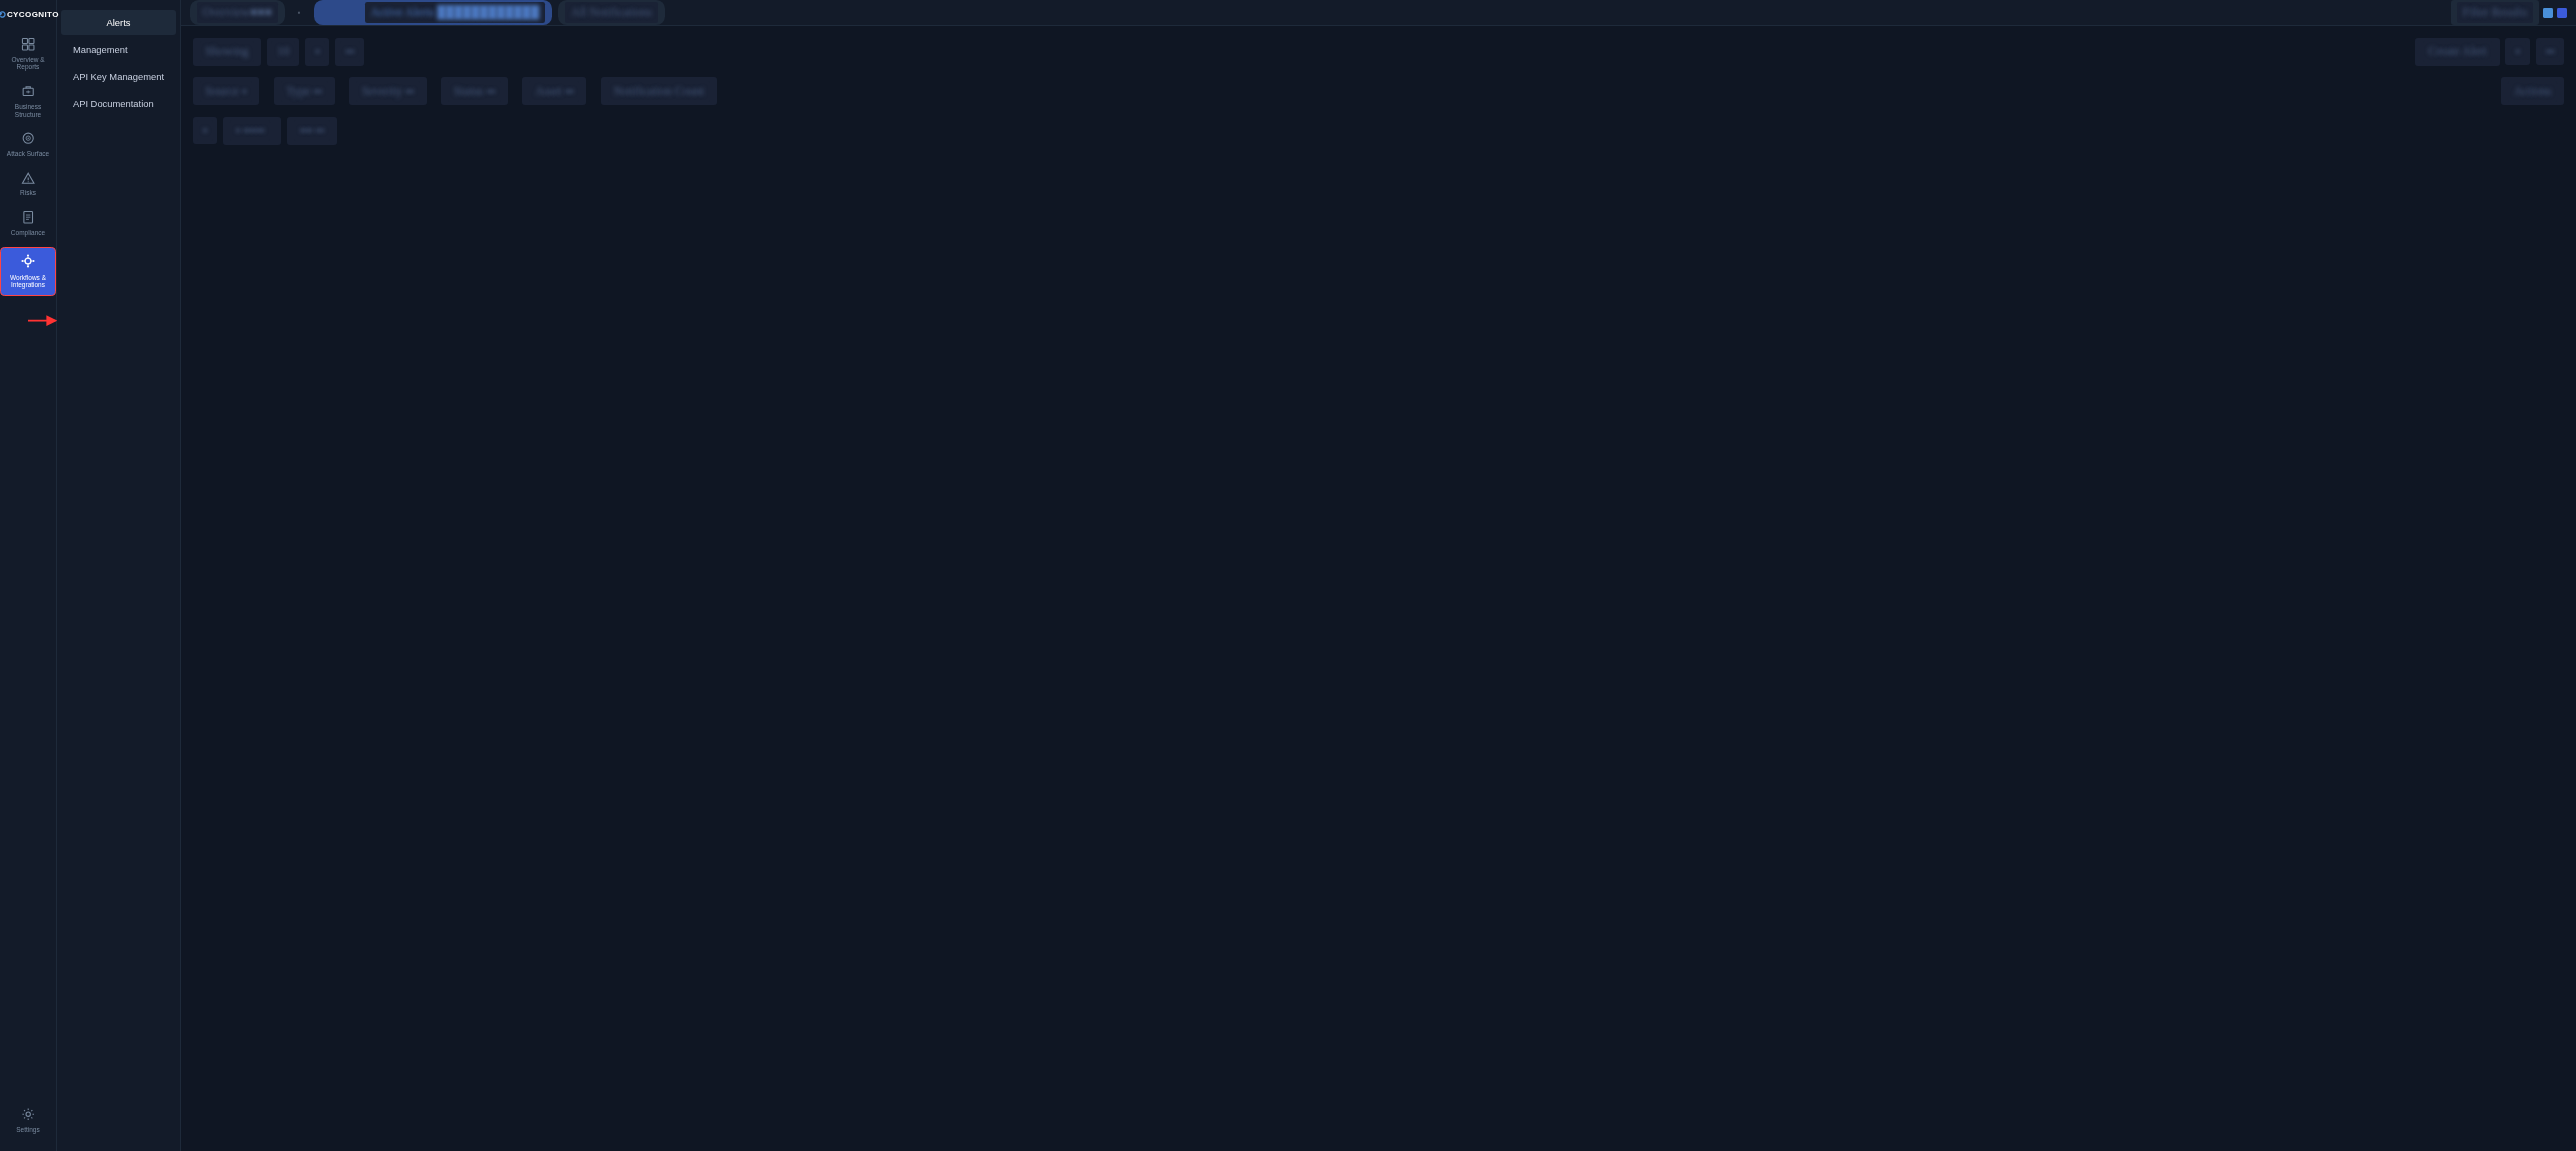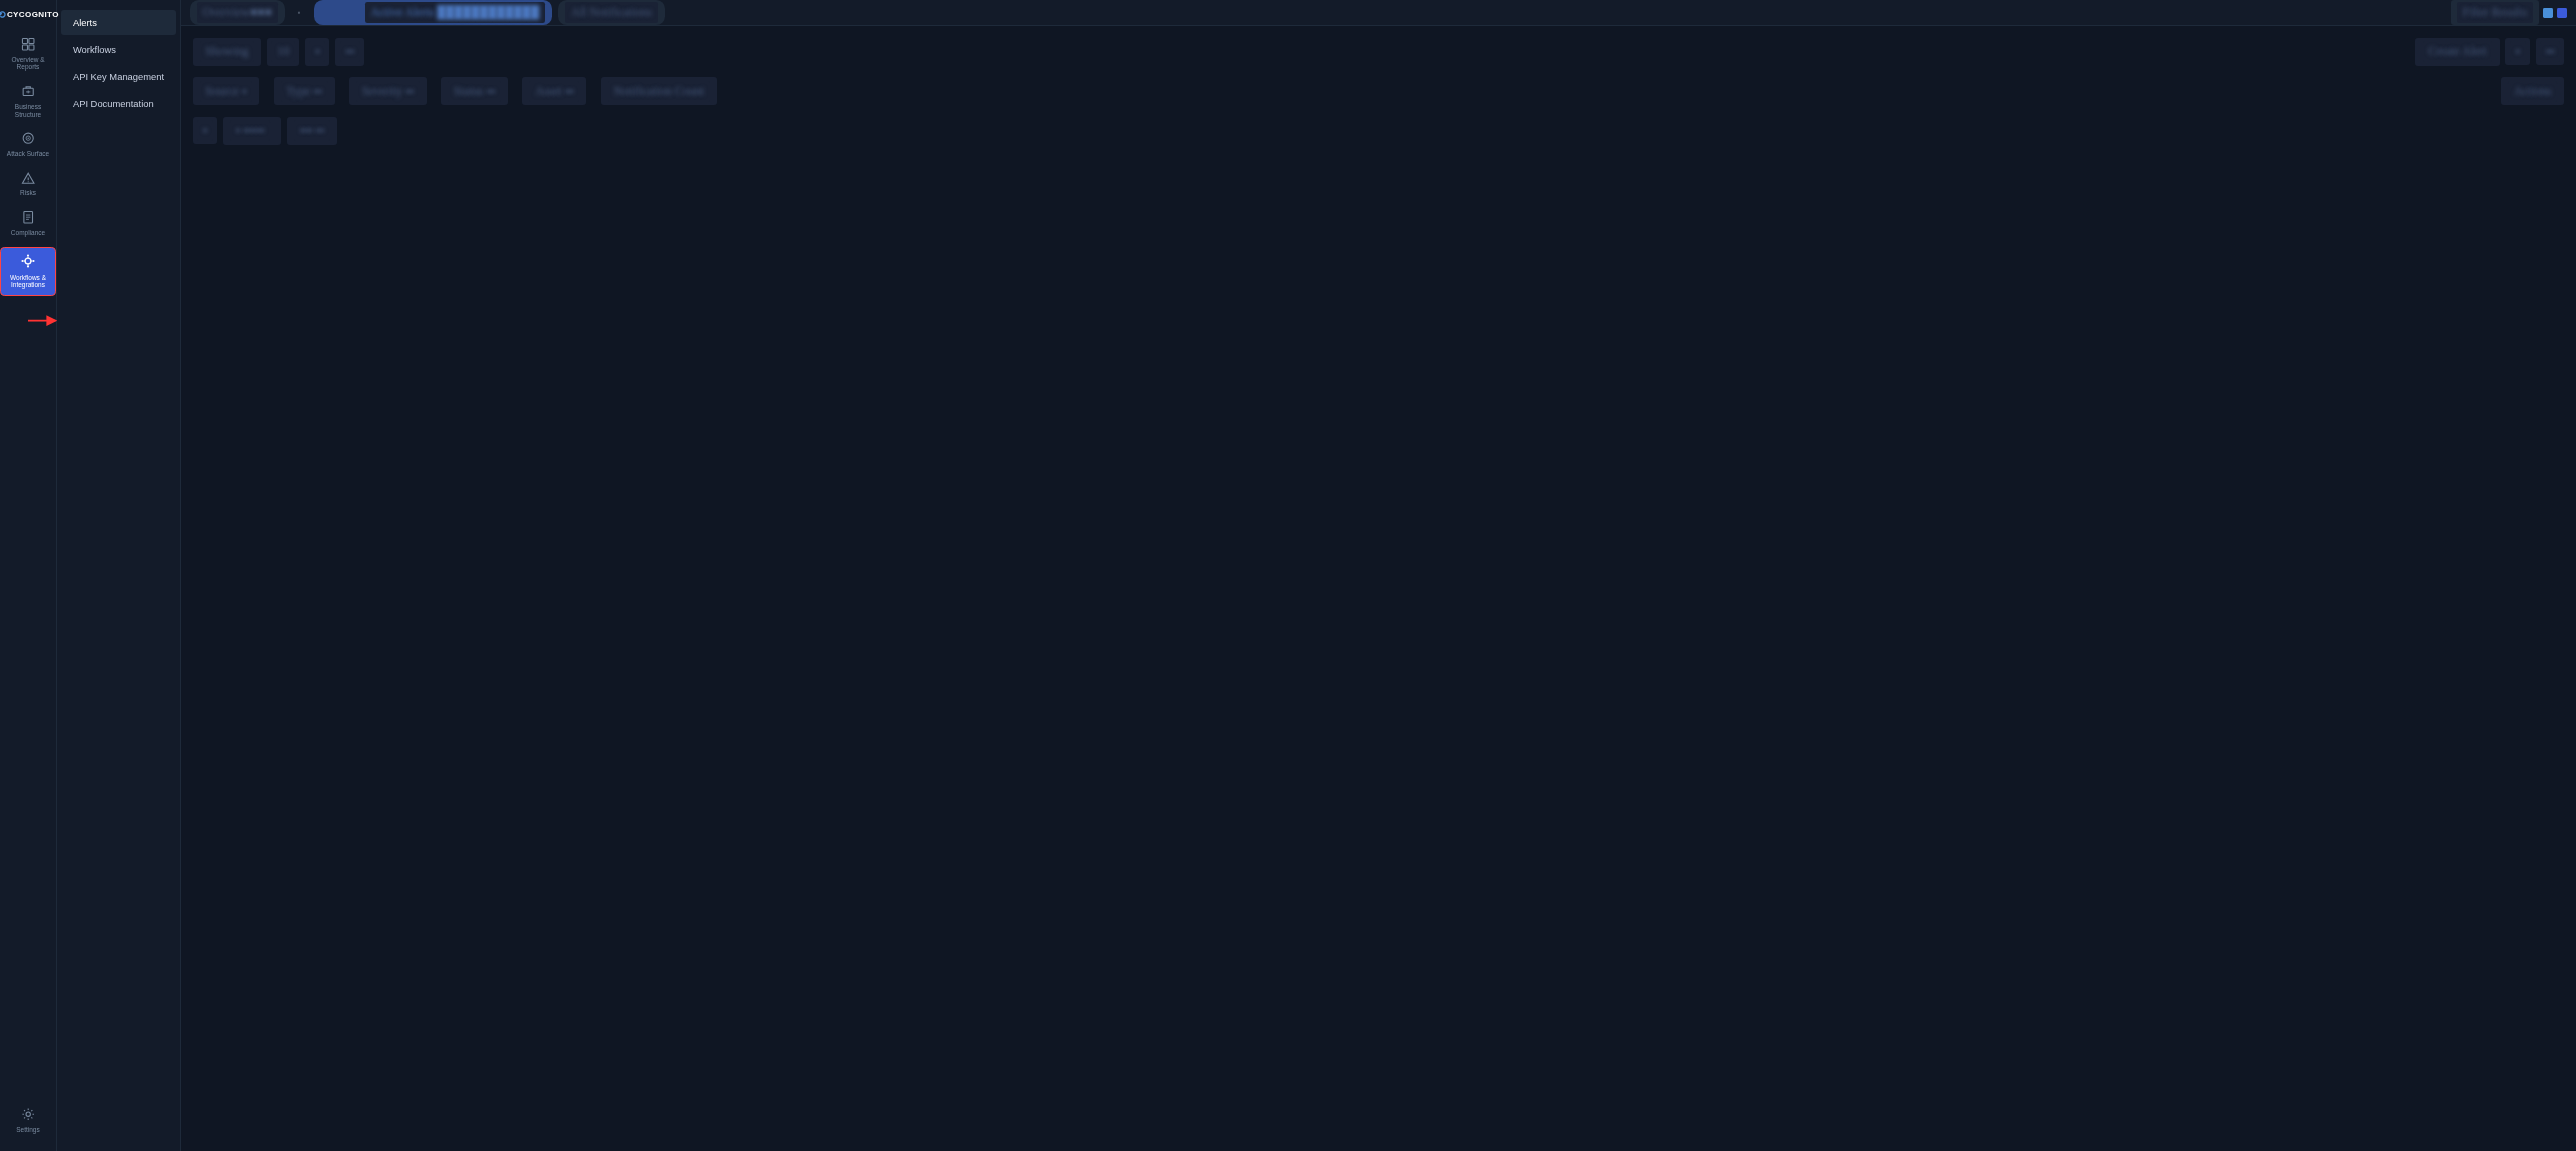--- a/index.html
+++ b/index.html
@@ -106,20 +106,21 @@
       color: #c8d0e0;
       font-size: 9.4px;
       border-radius: 2.9px;
       margin: 1.4px 4.3px;
     }
 
     .submenu-item.active {
       background: #1e2a3a;
       color: #fff;
       font-weight: 500;
+      text-align: center;
     }
 
     
     .main-content {
       flex: 1;
       display: flex;
       flex-direction: column;
       background: #0f1623;
       overflow: hidden;
     }
@@ -338,21 +339,21 @@
     </defs>
     <line x1="0" y1="12" x2="38" y2="12" stroke="#ff3333" stroke-width="2.5" marker-end="url(#arrowhead)"></line>
   </svg>
 </div>
 
 <div class="submenu-panel">
   <div class="submenu-item active">
     <span>Alerts</span>
   </div>
   <div class="submenu-item">
-    <span>Workflows</span>
+    <span>Management</span>
   </div>
   <div class="submenu-item">
     <span>API Key Management</span>
   </div>
   <div class="submenu-item">
     <span>API Documentation</span>
   </div>
 </div>
 
 <div class="main-content">

